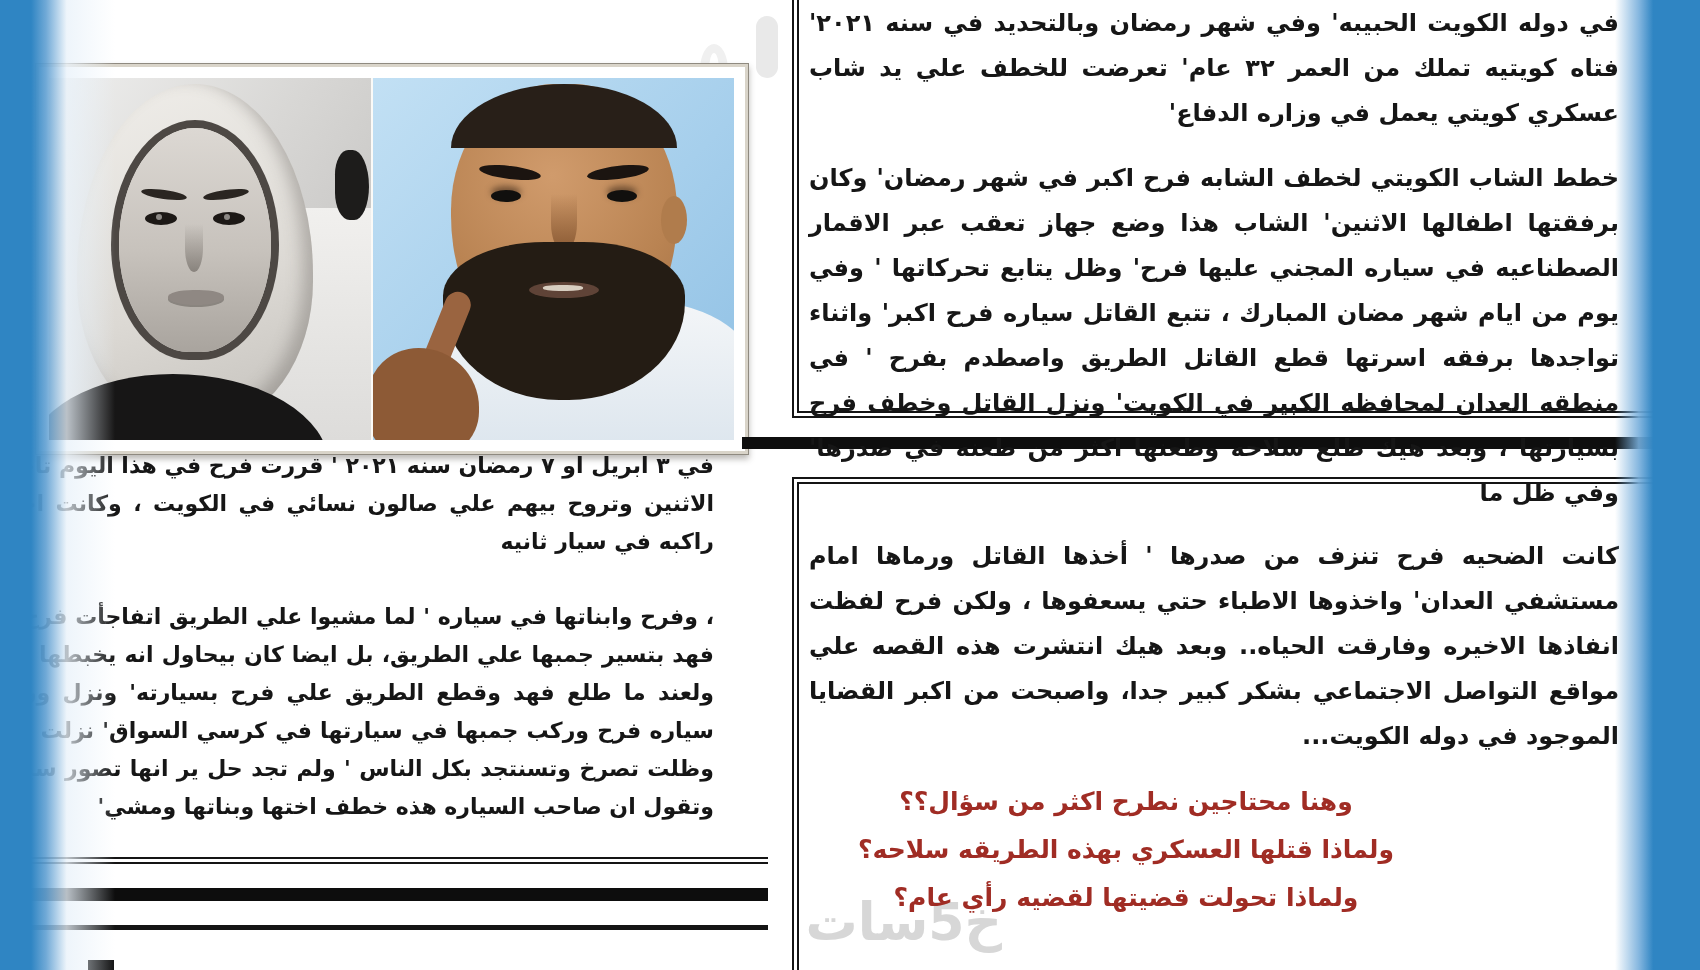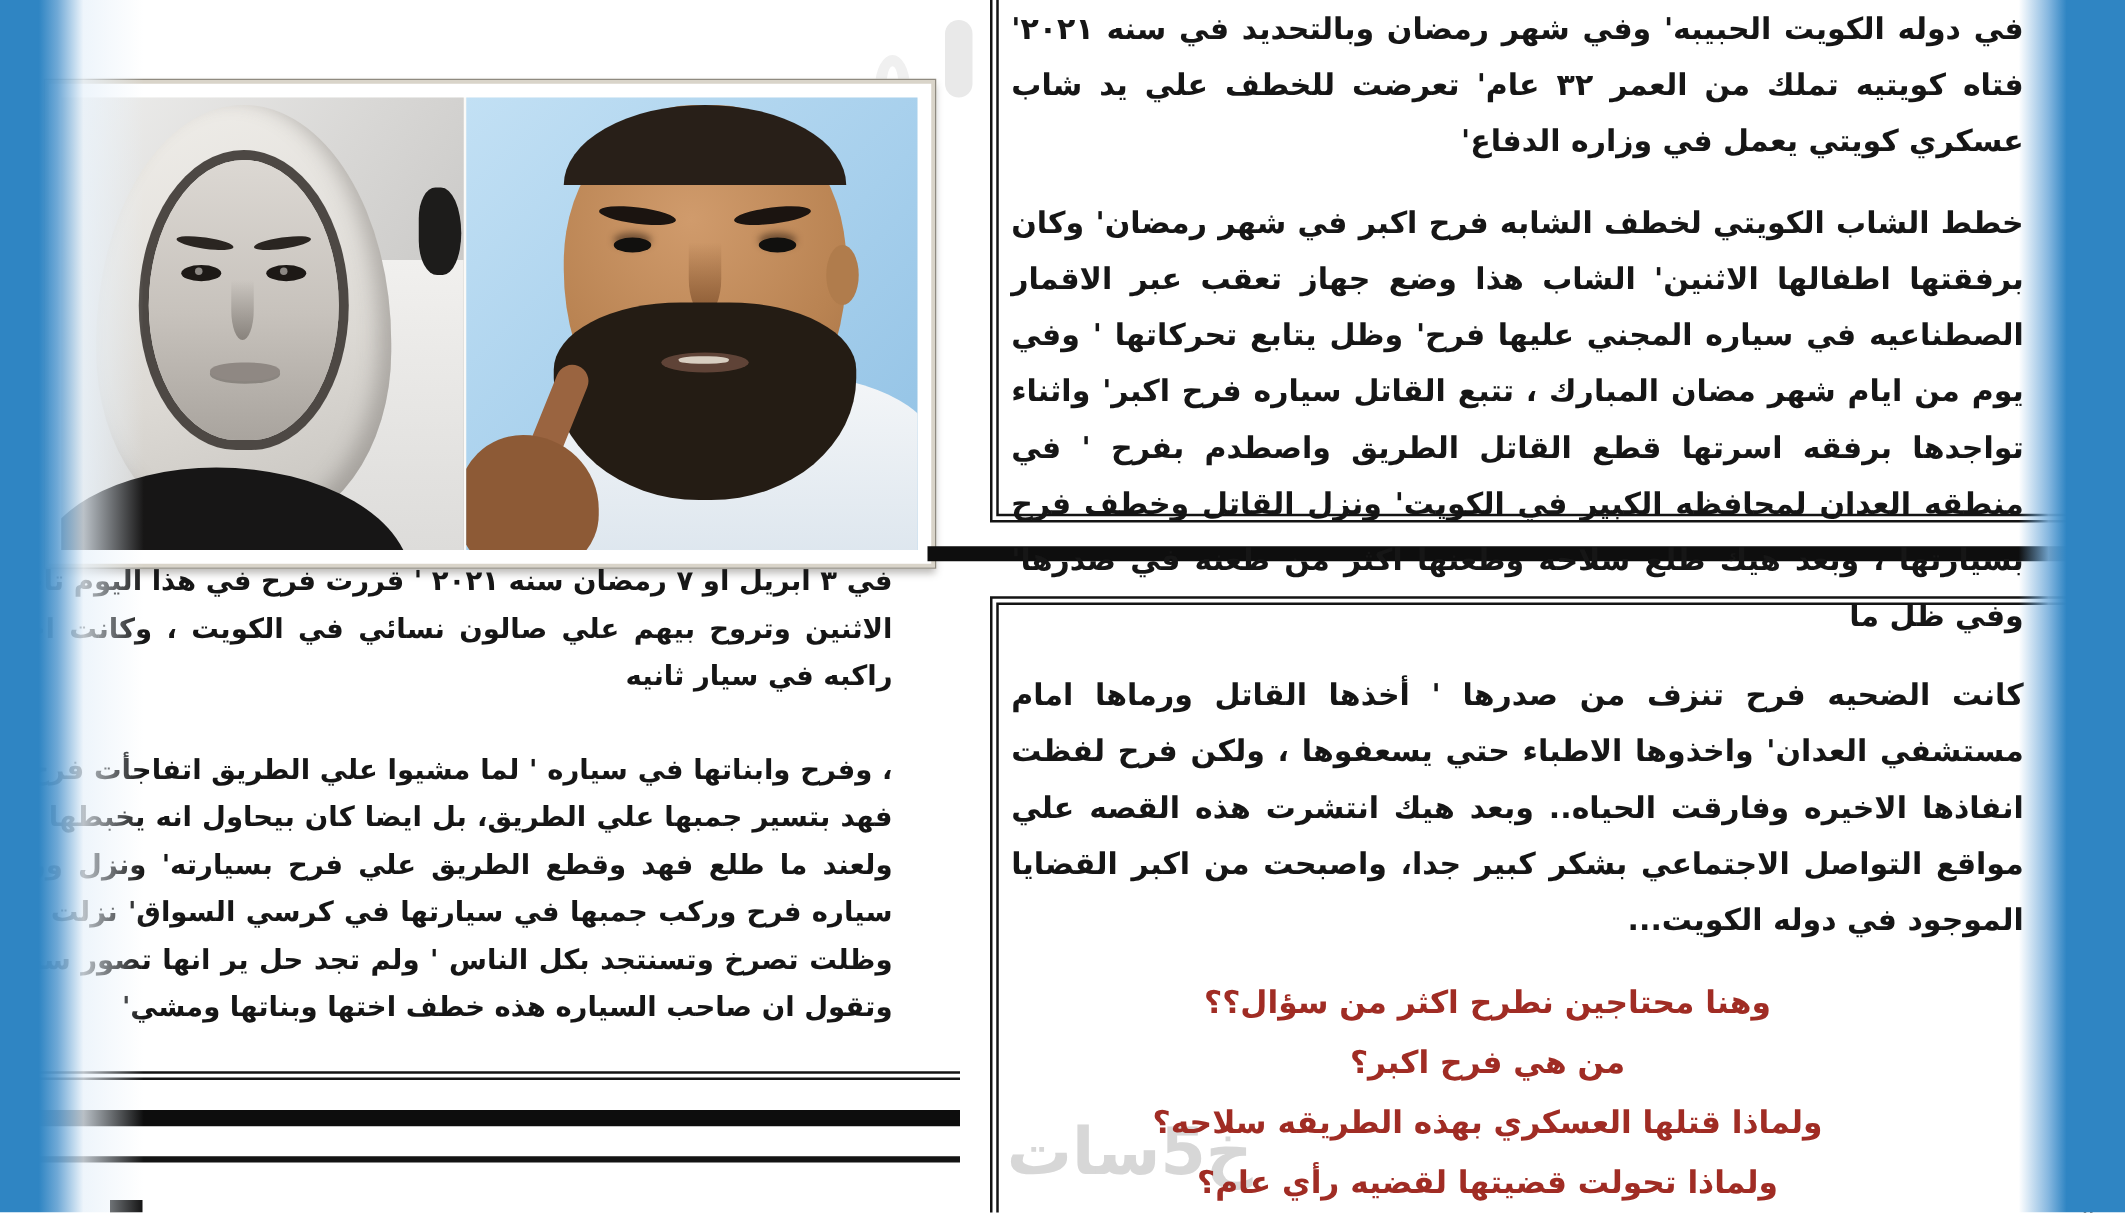--- a/index.html
+++ b/index.html
@@ -53,21 +53,21 @@
 
   
   .dbox{position:absolute;left:792px;width:882px;border:7px double #141414;background:transparent;z-index:10;box-sizing:border-box;}
   .box-top{top:-18px;height:436px;padding:12px 48px 0 10px;}
   .box-bottom{top:477px;height:620px;padding:50px 48px 0 10px;}
   .ar{direction:rtl;text-align:justify;color:#161616;font-weight:700;}
   .box-top .ar p,.box-bottom .ar p{margin:0 0 20px 0;font-size:24px;line-height:45px;}
   .divider{position:absolute;left:742px;top:437px;width:940px;height:12px;background:#0e0e0e;z-index:9;}
 
   
-  .questions{position:absolute;left:832px;top:778px;width:716px;text-align:center;direction:rtl;z-index:12;}
+  .questions{position:absolute;left:768px;top:778px;width:716px;text-align:center;direction:rtl;z-index:12;}
   .questions div{font-size:25px;line-height:48px;font-weight:700;color:#a02c24;}
 
   
   .left-block{position:absolute;left:-58px;top:447px;width:772px;z-index:7;}
   .left-block p{margin:0;font-size:22px;line-height:38px;}
   .left-block p + p{margin-top:37px;}
 
   
   .ruleA{position:absolute;left:28px;top:857px;width:740px;height:7px;border-top:2px solid #141414;border-bottom:2px solid #141414;box-sizing:border-box;z-index:7;}
   .ruleB{position:absolute;left:28px;top:888px;width:740px;height:13px;background:#0d0d0d;z-index:7;}
@@ -129,21 +129,20 @@
   <div class="divider"></div>
 
   <div class="dbox box-bottom">
     <div class="ar">
       <p>كانت الضحيه فرح تنزف من صدرها ' أخذها القاتل ورماها امام مستشفي العدان' واخذوها الاطباء حتي يسعفوها ، ولكن فرح لفظت انفاذها الاخيره وفارقت الحياه.. وبعد هيك انتشرت هذه القصه علي مواقع التواصل الاجتماعي بشكر كبير جدا، واصبحت من اكبر القضايا الموجود في دوله الكويت...</p>
     </div>
   </div>
 
   <div class="questions">
     <div>وهنا محتاجين نطرح اكثر من سؤال؟؟</div>
-    <div>من هي فرح اكبر؟</div>
     <div>ولماذا قتلها العسكري بهذه الطريقه سلاحه؟</div>
     <div>ولماذا تحولت قضيتها لقضيه رأي عام؟</div>
 
   </div>
 
   <div class="left-block ar">
     <p>في ٣ ابريل او ٧ رمضان سنه ٢٠٢١ ' قررت فرح في هذا اليوم تاخذ بناتها الاثنين وتروح بيهم علي صالون نسائي في الكويت ، وكانت اختها دانا راكبه في سيار ثانيه</p>
     <p>، وفرح وابناتها في سياره ' لما مشيوا علي الطريق اتفاجأت فرح بسياره فهد بتسير جمبها علي الطريق، بل ايضا كان بيحاول انه يخبطها بيسارته' ولعند ما طلع فهد وقطع الطريق علي فرح بسيارته' ونزل وراح علي سياره فرح وركب جمبها في سيارتها في كرسي السواق' نزلت اخت دانا وظلت تصرخ وتسنتجد بكل الناس ' ولم تجد حل ير انها تصور سياره فهد وتقول ان صاحب السياره هذه خطف اختها وبناتها ومشي'</p>
   </div>
 

